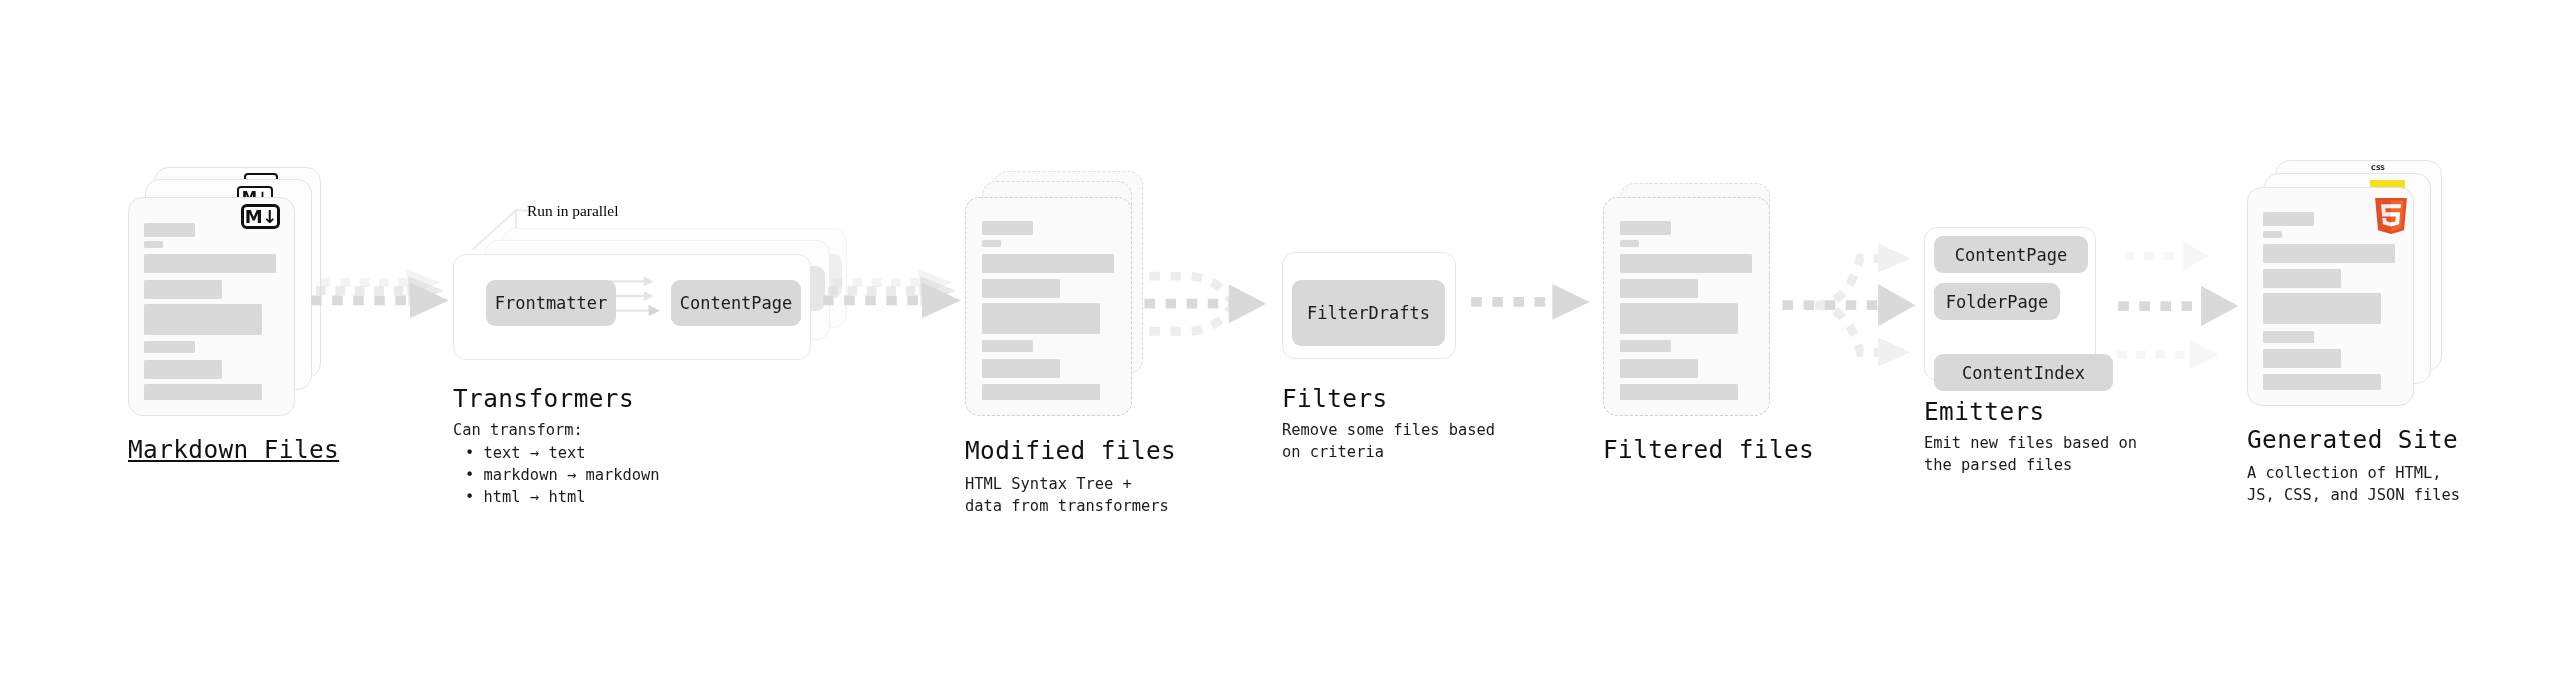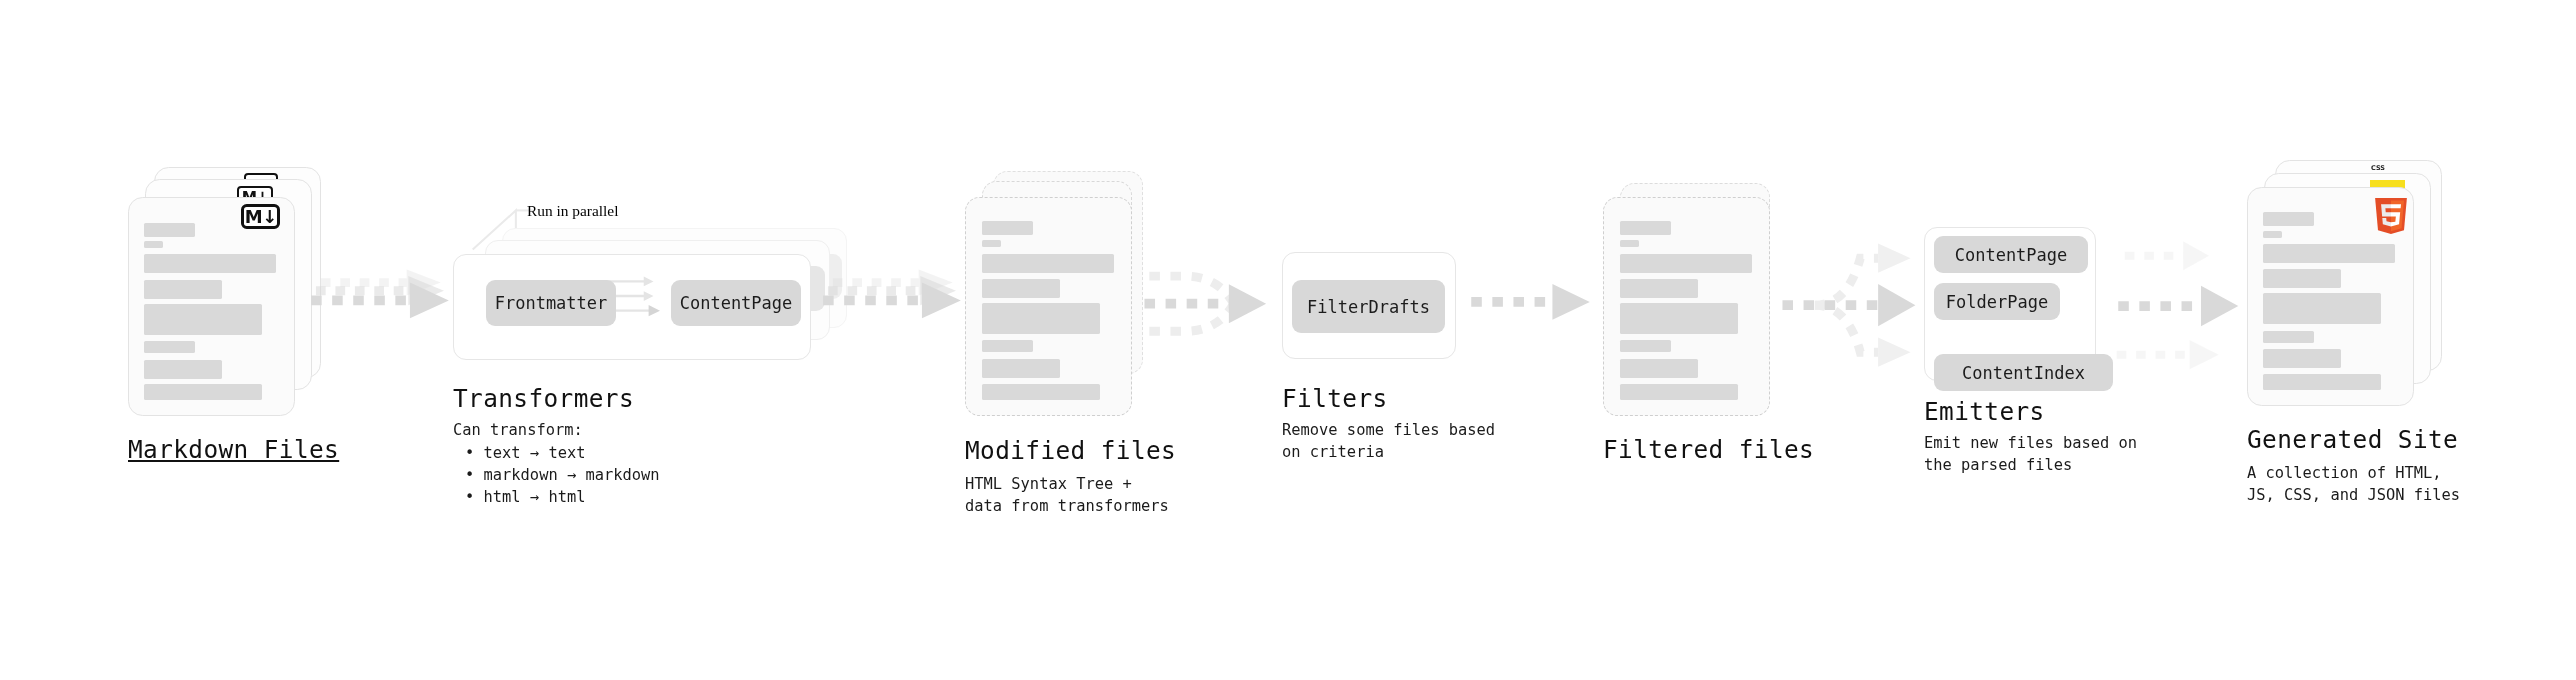--- a/index.html
+++ b/index.html
@@ -261,21 +261,21 @@
 
   <svg style="left:1138px; top:258px;" width="146" height="106" viewBox="0 0 180 130">
     <path d="M14 22 L62 22 Q100 24 118 56" fill="none" stroke="#ededed" stroke-width="11" stroke-dasharray="13 13"></path>
     <path d="M14 90 L62 90 Q100 88 118 56" fill="none" stroke="#ededed" stroke-width="11" stroke-dasharray="13 13"></path>
     <line x1="8" y1="56" x2="118" y2="56" stroke="#d9d9d9" stroke-width="12" stroke-dasharray="13 13"></line>
     <polygon points="112,32 158,56 112,80" fill="#d9d9d9"></polygon>
   </svg>
 
   <div class="node">
     <div class="panel" style="left:1282px; top:252px; width:174px; height:107px;"></div>
-    <div class="chip" style="left:1292px; top:280px; width:153px; height:53px;">FilterDrafts</div>
+    <div class="chip" style="left:1292px; top:280px; width:153px; height:66px;">FilterDrafts</div>
 
     <div class="title" style="left:1282px; top:384px;">Filters</div>
     <div class="subtitle" style="left:1282px; top:419px;">Remove some files based
 on criteria</div>
   </div>
 
   <svg style="left:1468px; top:284px;" width="138" height="65" viewBox="0 0 170 80">
     <line x1="4" y1="22" x2="110" y2="22" stroke="#d9d9d9" stroke-width="12" stroke-dasharray="13 13"></line>
     <polygon points="104,0 150,22 104,44" fill="#d9d9d9"></polygon>
   </svg>

